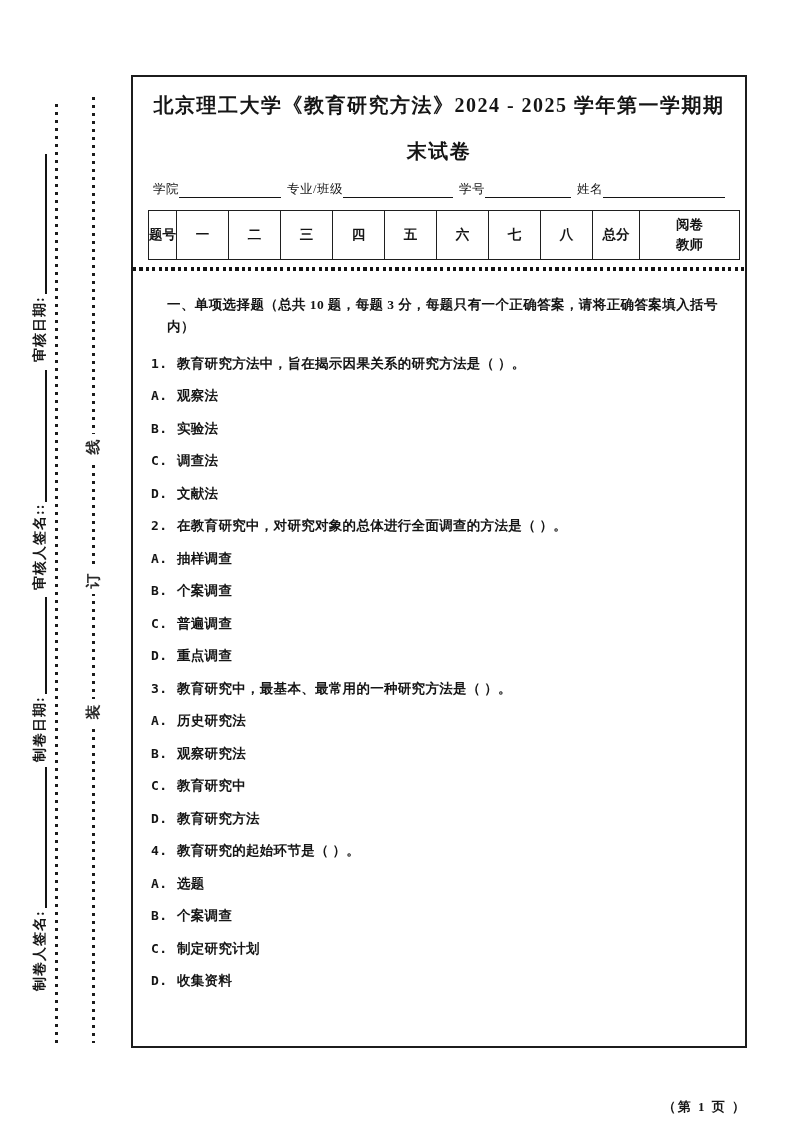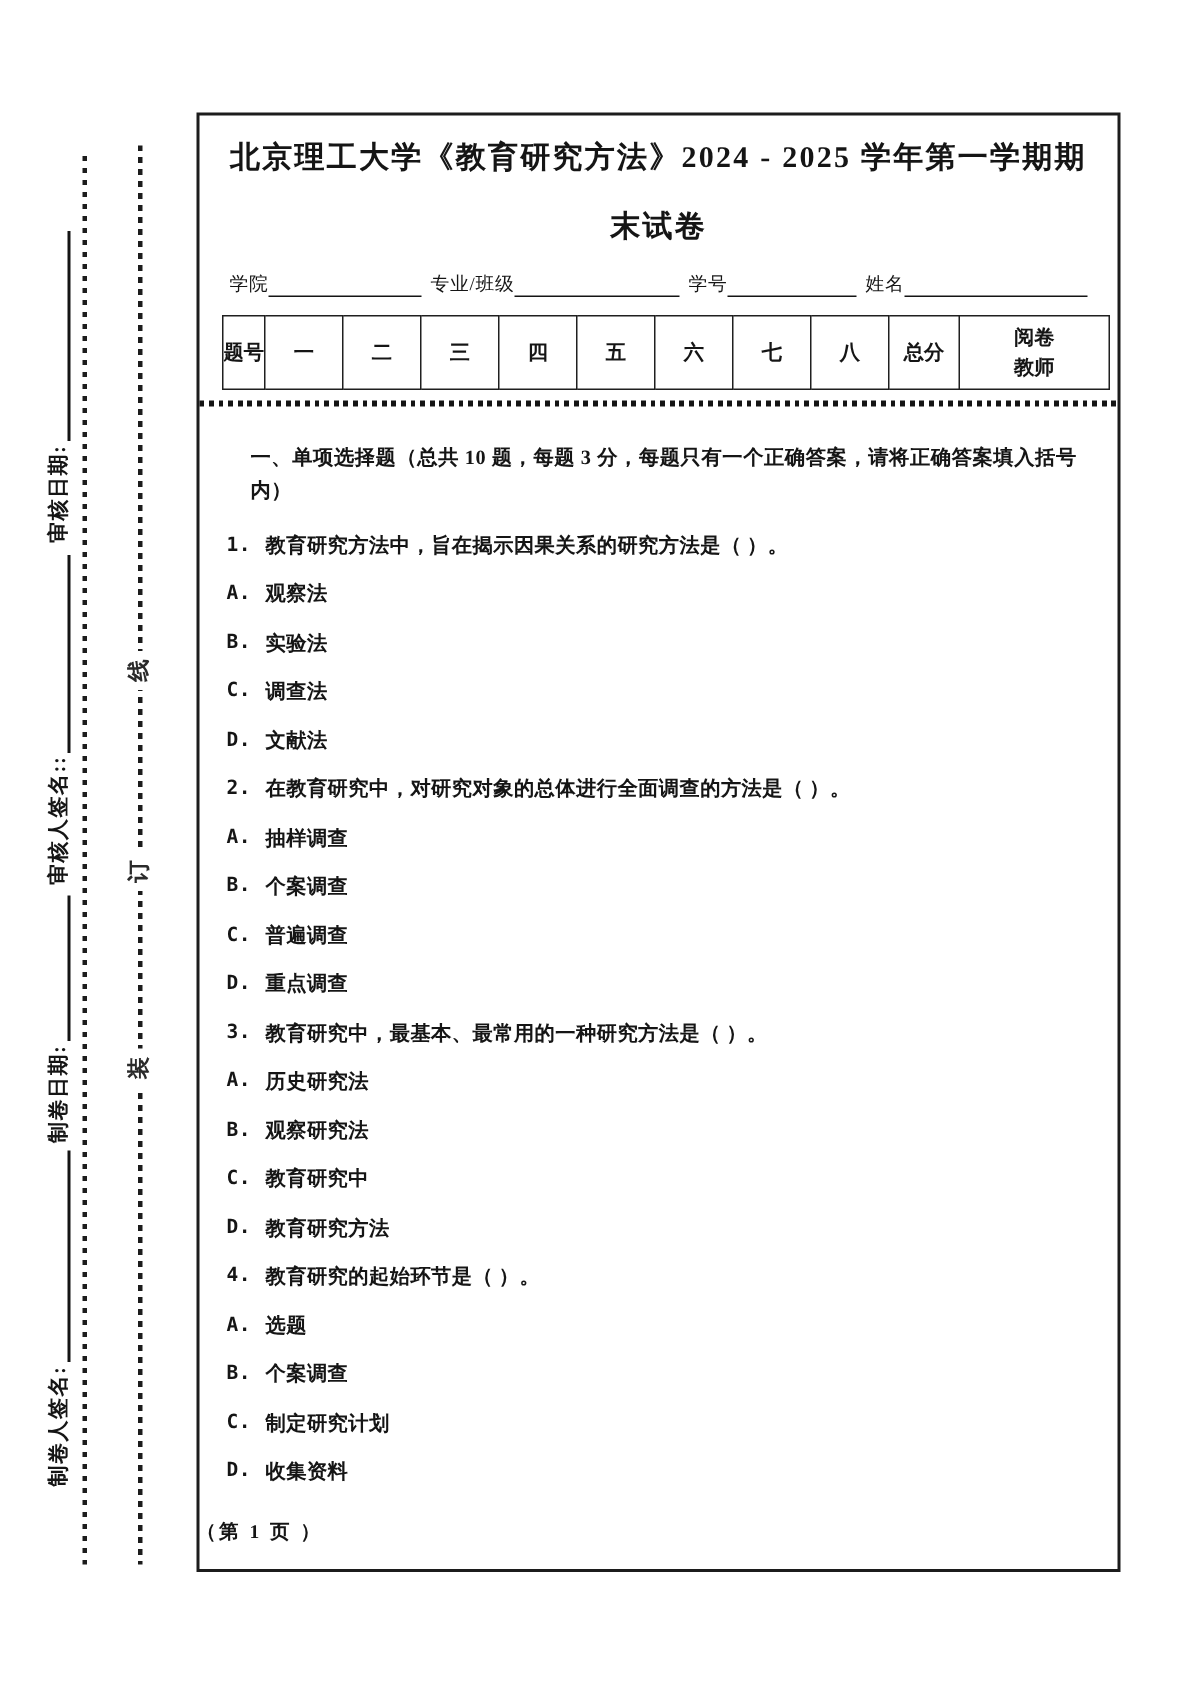--- a/index.html
+++ b/index.html
@@ -76,21 +76,21 @@
   .sec-heading{
     margin:23px 0 0 16px; padding:0 3px; font-size:13.5px; font-weight:700;
     line-height:22px; letter-spacing:.4px;
   }
 
   .qa{margin-top:16px; padding:0 3px;}
   .q-line{display:flex; line-height:20px; margin-bottom:12.5px; font-size:13.5px; font-weight:600; letter-spacing:.3px;}
   .q-line .lead{width:26px; flex:0 0 26px; font-family:"DejaVu Sans Mono", monospace; font-size:13px; font-weight:700;}
 
   .footer{
-    position:absolute; left:131px; top:1012px; width:616px; text-align:left;
+    position:absolute; left:131px; top:1098px; width:616px; text-align:right;
     font-size:13px; font-weight:700; letter-spacing:2px;
   }
 </style>
 </head>
 <body>
 
 <div class="page">
 
   <div class="vdots l1"></div>
   <div class="vdots l2"></div>

